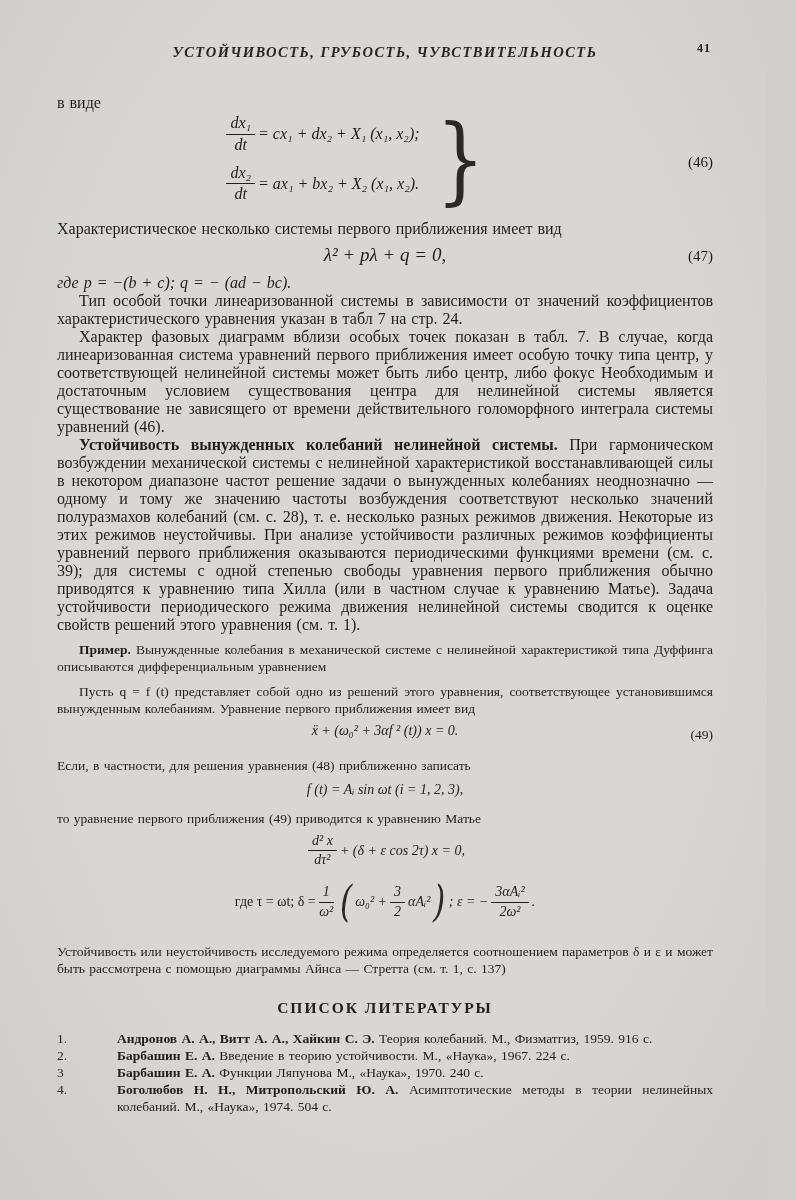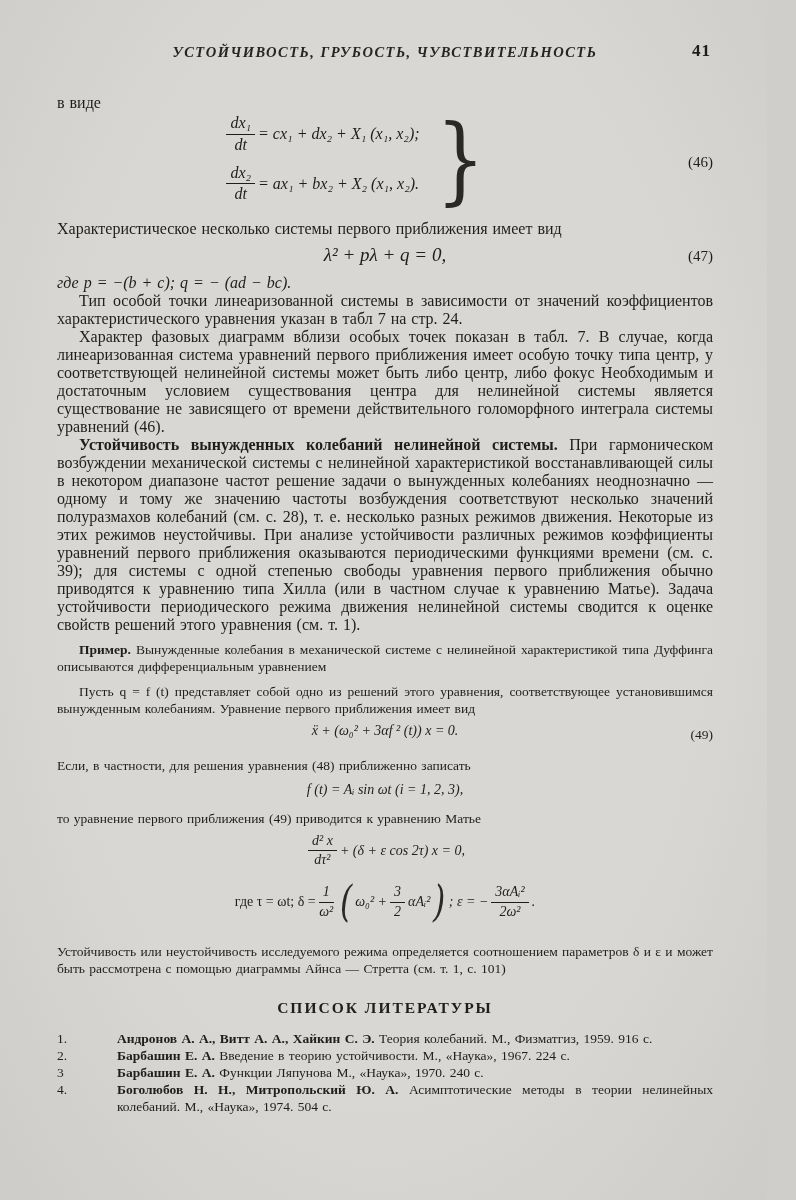--- a/index.html
+++ b/index.html
@@ -22,21 +22,21 @@
   
   .running-head { position: relative; height: 20px; margin-bottom: 30px; }
   .head-title {
     display: block; text-align: center;
     font-style: italic; font-weight: bold;
     font-size: 14.5px; letter-spacing: 1.5px;
     color: #262522;
   }
   .head-pagenum {
     position: absolute; right: 2px; top: -3px;
-    font-weight: bold; font-size: 17px; letter-spacing: 1px;
+    font-weight: bold; font-size: 12px; letter-spacing: 1px;
   }
 
   
   .body-text {
     margin: 0; font-size: 16px; line-height: 18px;
     text-align: justify; word-spacing: 1px;
   }
   .indent { text-indent: 22px; }
   .small-text {
     margin: 0; font-size: 13.5px; line-height: 17px;
@@ -192,21 +192,21 @@
       <span class="bigparen">)</span>
       <span>;    ε = −</span>
       <span class="frac">
         <span class="fnum">3αAᵢ²</span>
         <span class="fden">2ω²</span>
       </span>
       <span>.</span>
     </div>
   </div>
 
-  <p class="small-text mt10">Устойчивость или неустойчивость исследуемого режима определяется соотношением параметров δ и ε и может быть рассмотрена с помощью диаграммы Айнса — Стретта (см. т. 1, с. 101)</p>
+  <p class="small-text mt10">Устойчивость или неустойчивость исследуемого режима определяется соотношением параметров δ и ε и может быть рассмотрена с помощью диаграммы Айнса — Стретта (см. т. 1, с. 137)</p>
 
   <div class="bib-title">СПИСОК ЛИТЕРАТУРЫ</div>
 
   <div class="bib-list">
     <div class="bib-item">
       <span class="bib-num">1.</span>
       <p class="small-text bib-body"><b>Андронов А. А.,  Витт А. А.,  Хайкин С. Э.</b><span> Теория колебаний. М., Физматгиз, 1959. 916 с.</span></p>
     </div>
     <div class="bib-item">
       <span class="bib-num">2.</span>

